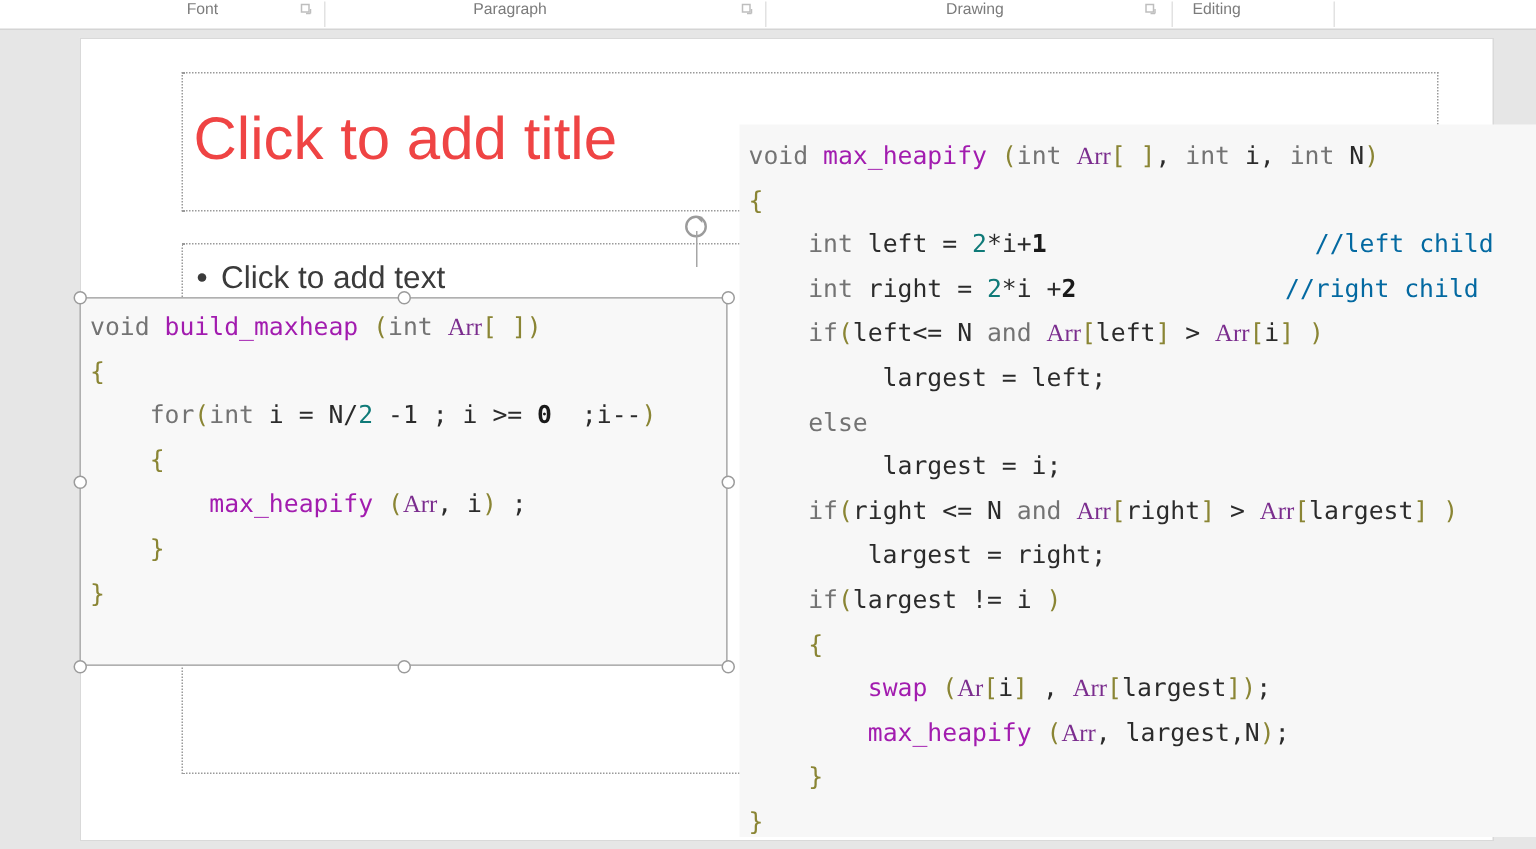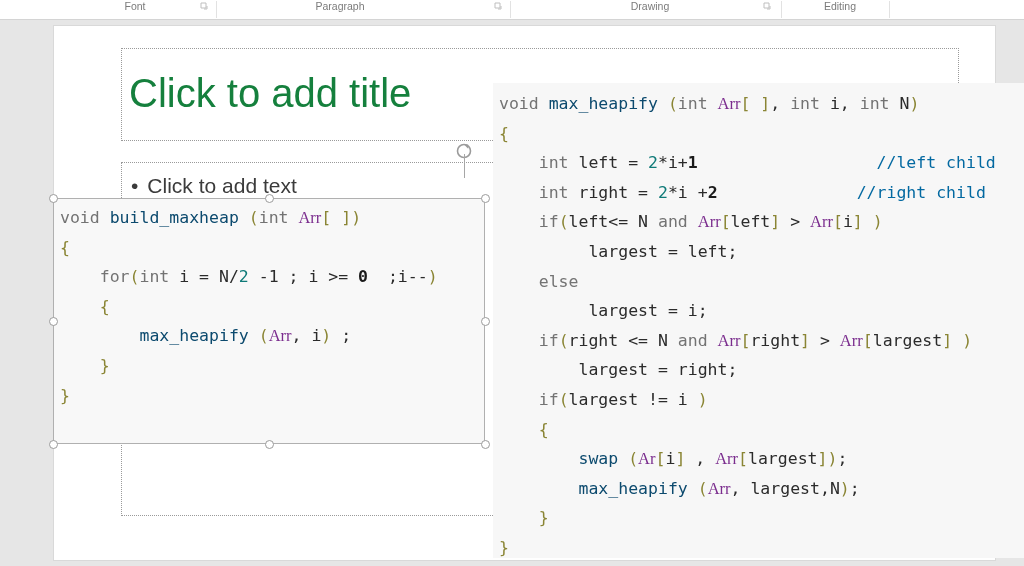--- a/index.html
+++ b/index.html
@@ -48,21 +48,21 @@
 
   
   .ph{
     position:absolute;
     border:1px dotted #9a9a9a;
     box-sizing:border-box;
   }
   .ph-title{ left:67px; top:22px; width:838px; height:93px; }
   .ph-title .ph-text{
     position:absolute;left:7px;top:18px;
-    font-size:40px;color:#15803d;line-height:52px;
+    font-size:40px;color:#ef4444;line-height:52px;
     font-family:"Liberation Sans", sans-serif;
     white-space:nowrap;
   }
   .ph-body{ left:67px; top:136px; width:838px; height:354px; }
   .ph-body .ph-text{
     position:absolute;left:9px;top:9px;
     font-size:21px;color:#3b3b3b;line-height:28px;
     white-space:nowrap;
   }
   .ph-body .ph-text .bullet{ margin-right:9px; }
@@ -94,21 +94,21 @@
   }
   .code-right{
     left:493px;top:63px;width:545px;height:475px;
     background:#f7f7f7;
     padding:6px 0 0 6px;
   }
 
   
   .kw   { color:#737373; }              
   .id   { color:#2b2b2b; }              
-  .fn   { color:#0c4a6e; }              
+  .fn   { color:#a21caf; }              
   .arr  { color:#7b2d8e;font-family:Liberation Serif, serif; }              
   .br   { color:#8a8534; }              
   .num  { color:#0f7a78; }              
   .numb { color:#1a1a1a; font-weight:bold; }  
   .cmt  { color:#0369a1; }              
   .op   { color:#2b2b2b; }
 
   
   .sel-frame{
     position:absolute;left:53px;top:178px;width:432px;height:246px;
@@ -150,21 +150,21 @@
     <span class="ribbon-label">Drawing</span>
   </div>
   <div class="dlg-launcher" style="left:763px;">
     <svg width="9" height="9" viewBox="0 0 9 9">
         <path d="M1 1h5v5H1z" fill="none" stroke="#8a8a8a" stroke-width="1"></path>
         <path d="M7 7L4 7M7 7L7 4" stroke="#8a8a8a" stroke-width="1"></path>
       </svg>
   </div>
   <div class="ribbon-sep" style="left:781px;"></div>
 
-  <div class="ribbon-group" style="left:795px;width:90px;justify-content:center;">
+  <div class="ribbon-group" style="left:795px;width:90px;">
     <span class="ribbon-label">Editing</span>
   </div>
   <div class="ribbon-sep" style="left:889px;"></div>
 </div>
 
 <div class="workspace">
   <div class="slide">
 
     <div class="ph ph-title">
       <span class="ph-text">Click to add title</span>

